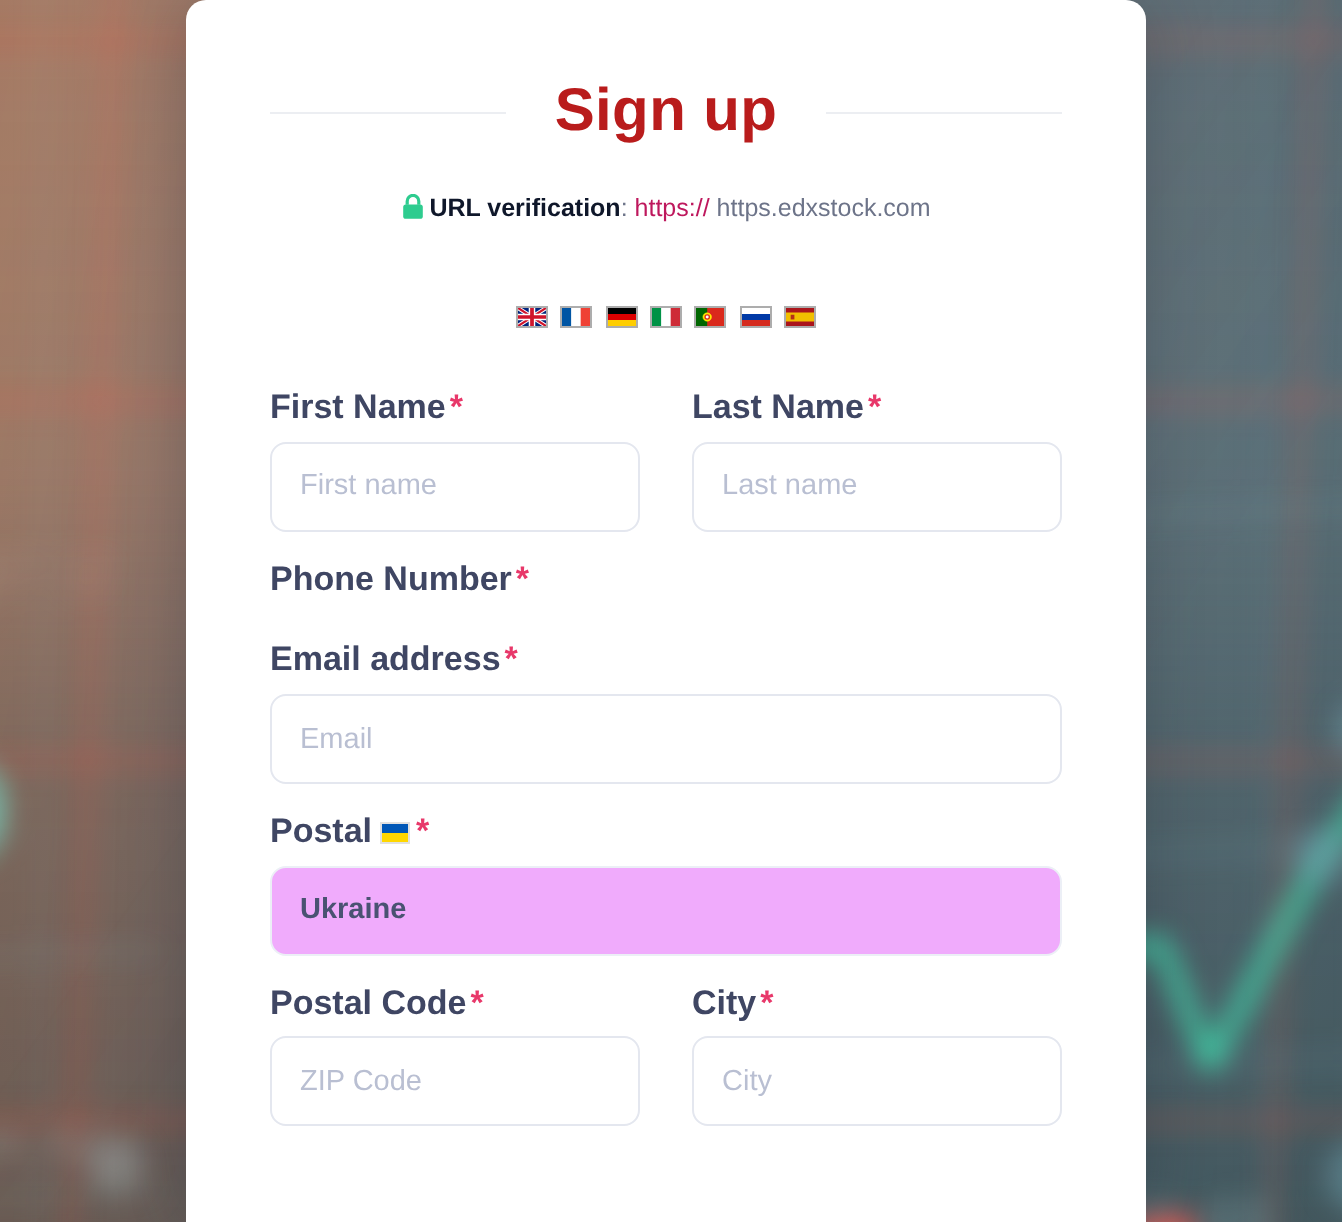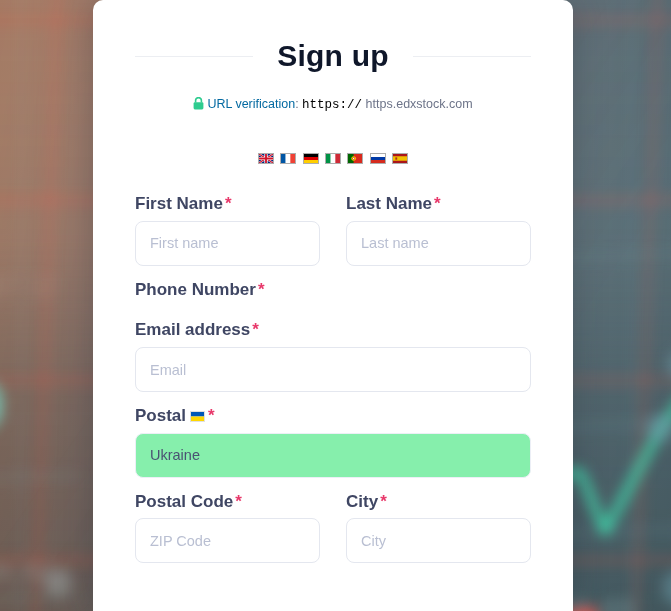--- a/index.html
+++ b/index.html
@@ -78,40 +78,40 @@
     display: flex;
     align-items: center;
     margin-top: 41px;
   }
   .title-rule { flex: 1 1 auto; height: 1px; background: #eceef2; }
   .title-text {
     flex: 0 0 auto;
     padding: 0 24px;
     font-size: 30px;
     font-weight: bold;
-    color: #0f172a;
+    color: #b91c1c;
     letter-spacing: 0.2px;
     line-height: 1;
   }
 
   
   .url-row {
     margin-top: 26px;
     text-align: center;
     font-size: 12.5px;
     color: #6d7489;
     white-space: nowrap;
   }
   .lock-icon {
     display: inline-block;
     vertical-align: -2px;
     margin-right: 3px;
   }
-  .url-label { font-weight: normal; color: #0369a1; }
-  .url-scheme { color: #000000; font-family: Liberation Mono, monospace; }
+  .url-label { font-weight: bold; color: #0f172a; }
+  .url-scheme { color: #be185d; }
   .url-host { color: #6d7489; }
 
   
   .flags-row {
     margin-top: 40px;
     text-align: center;
     line-height: 0;
     white-space: nowrap;
   }
   .flag {
@@ -168,21 +168,21 @@
     border: 1px solid #e4e7ef;
     border-radius: 8px;
     background: #ffffff;
     font-family: "Liberation Sans", sans-serif;
     font-size: 14.5px;
     color: #4a5272;
     outline: none;
   }
   .input::placeholder { color: #b9bfd2; }
   .input.filled { color: #4a5272; }
-  .input.muted { background: #86efac; border-color: #eceff6; }
+  .input.muted { background: #f0abfc; border-color: #eceff6; font-weight: bold; }
 </style>
 </head>
 <body>
 
 <div id="bg">
   <div class="layer bg-base blur"></div>
   <div class="layer bg-panel blur"></div>
   <div class="layer bg-redgrid blur"></div>
   <div class="layer bg-mesh blur"></div>
 

